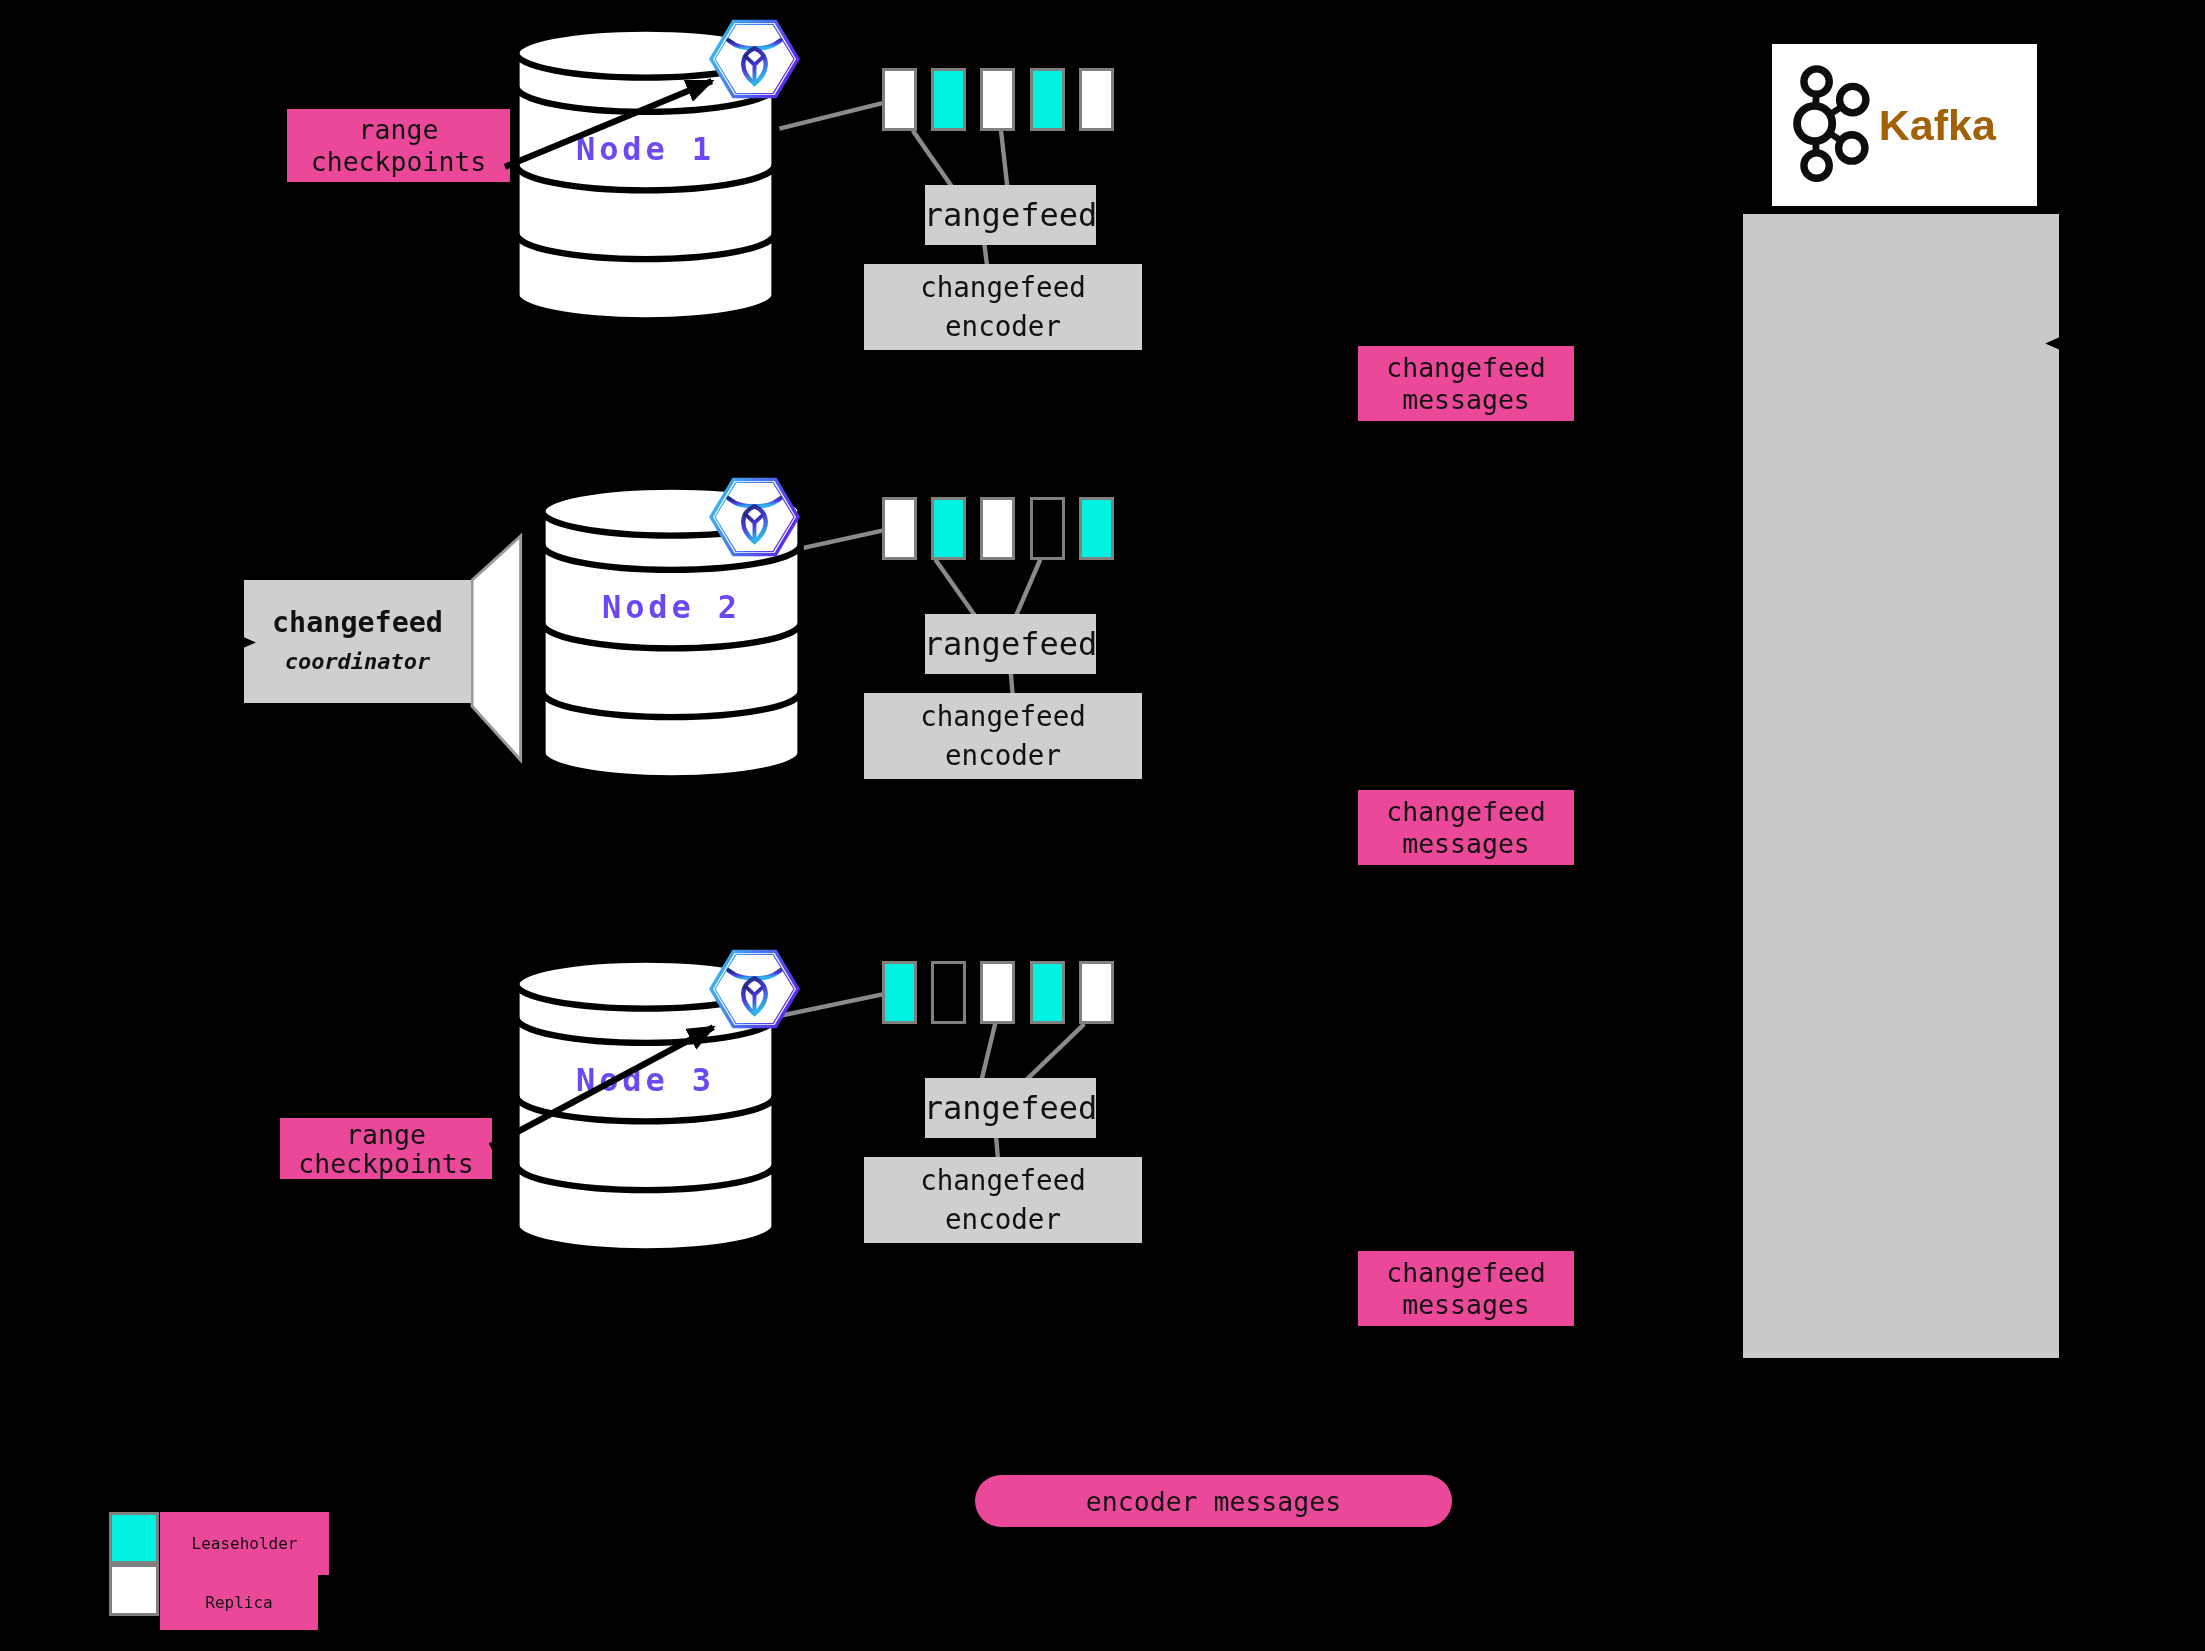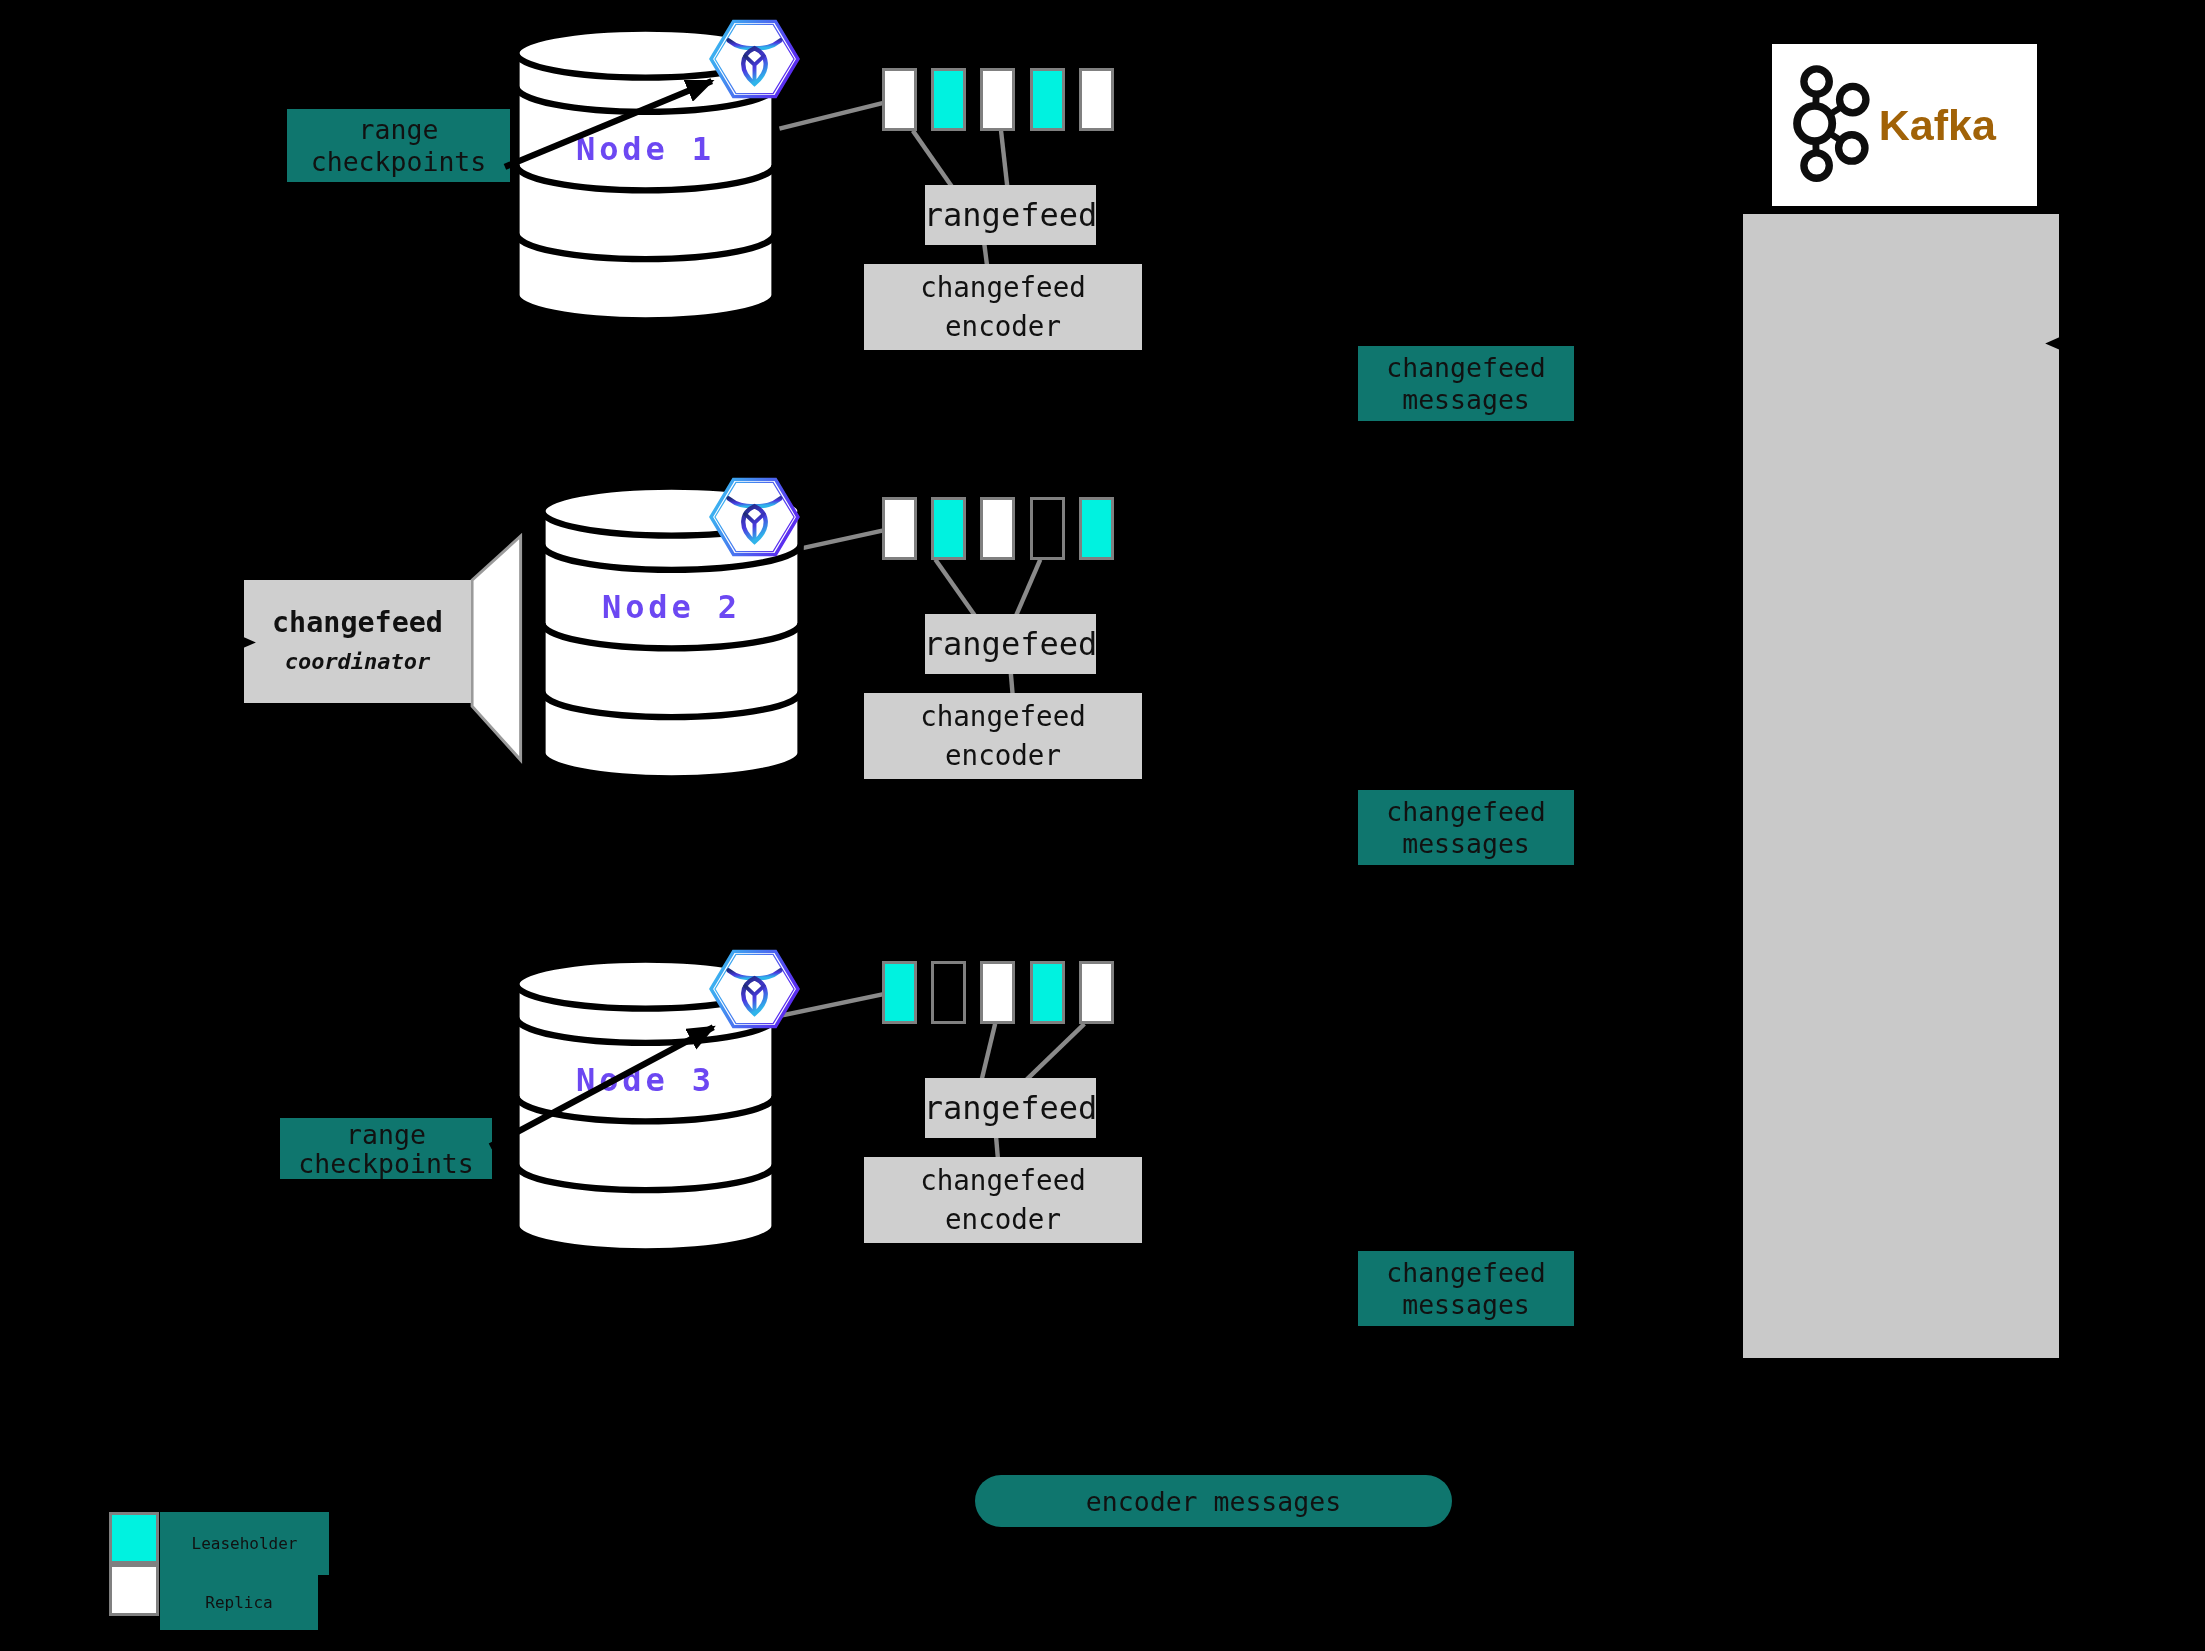--- a/index.html
+++ b/index.html
@@ -12,21 +12,21 @@
   .cyl{z-index:2;}
   .node-name{position:absolute;left:0;width:100%;text-align:center;top:105px;
              font-weight:bold;font-size:32px;letter-spacing:3.9px;color:var(--c-purple,#6c48f2);z-index:3;}
   .sqrow{display:flex;gap:14.2px;z-index:3;}
   .sq{width:35px;height:63px;border:3.4px solid var(--c-border,#808080);box-sizing:border-box;}
   .sq.leaseholder{background:var(--c-lease,#00f2e0);}
   .sq.replica{background:var(--c-replica,#fff);}
   .sq.empty{background:transparent;}
   .graybox{background:var(--c-panel,#cfcfcf);color:#111;z-index:3;display:flex;flex-direction:column;
            align-items:center;justify-content:center;text-align:center;}
-  .whitebox{background:#0f766e;color:#111;z-index:3;display:flex;flex-direction:column;
+  .whitebox{background:#ec4899;color:#111;z-index:3;display:flex;flex-direction:column;
             align-items:center;justify-content:center;text-align:center;}
   .l1{font-size:27.5px;line-height:39px;}
   .l2{font-size:26.5px;line-height:32px;}
   .bold{font-weight:bold;}
   .rf{font-size:32px;}
   .container-gray{background:var(--c-container,#c9c9c9);z-index:2;}
   .broker{position:absolute;left:42px;width:245px;height:130px;border-radius:30px;background:#fff;
           display:flex;align-items:center;justify-content:center;font-size:29px;color:#111;z-index:3;}
   .pill{border-radius:27px;font-size:26.5px;}
   .kafkabox{background:#fff;z-index:3;display:flex;align-items:center;padding-left:13.7px;box-sizing:border-box;}

